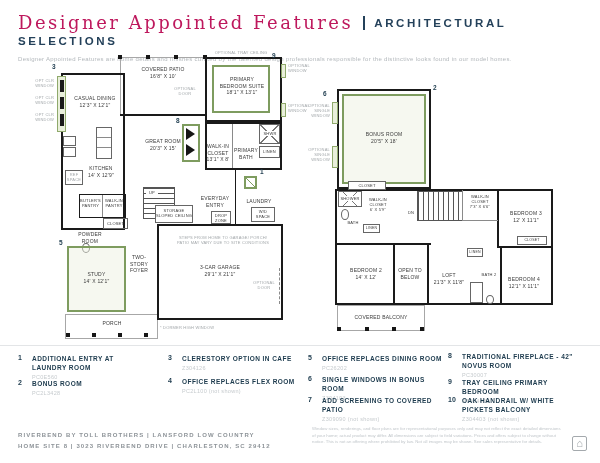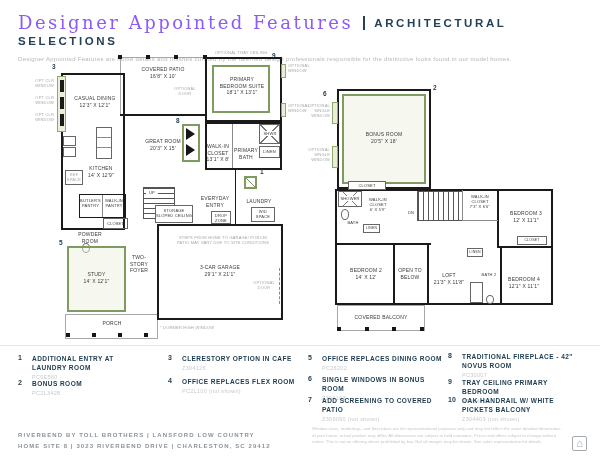--- a/index.html
+++ b/index.html
@@ -1,21 +1,21 @@
 <!DOCTYPE html>
 <html><head>
 <meta charset="utf-8">
 <style>
   html,body{margin:0;padding:0;background:#fff}
   *{box-sizing:border-box}
   .sheet{position:relative;width:600px;height:463px;background:#ffffff;overflow:hidden;
          font-family:"Liberation Sans",sans-serif;color:#333}
   
   .hdr{position:absolute;left:18px;top:12px;width:560px}
-  .t-serif{font-family:"DejaVu Serif","Liberation Serif",serif;font-size:18px;letter-spacing:2.5px;color:#8b5cf6;font-weight:400}
+  .t-serif{font-family:"DejaVu Serif","Liberation Serif",serif;font-size:18px;letter-spacing:2.5px;color:#be185d;font-weight:400}
   .t-sep{display:inline-block;width:2px;height:14px;background:#24415a;margin:0 9px 0 10px;vertical-align:-1px}
   .t-caps{font-size:11.5px;letter-spacing:2.6px;color:#24415a;font-weight:bold;vertical-align:2px}
   .t-sub{margin-top:5px;font-size:6px;letter-spacing:.3px;color:#b3b8bc}
   
   .abs,.r,.n,.c,.post,.hl,.vl{position:absolute}
   .r{font-size:5px;line-height:1.3;letter-spacing:.2px;color:#3a3a3a;text-align:center;white-space:pre-line}
   .n{font-size:4px;line-height:1.3;color:#a2a7aa;text-align:center;white-space:pre-line;letter-spacing:.2px}
   .n.rt{text-align:right}.n.lt{text-align:left}
   .c{font-size:6.5px;font-weight:bold;color:#1c3a4d}
   .hl{background:#1a1a1a;height:2px}

